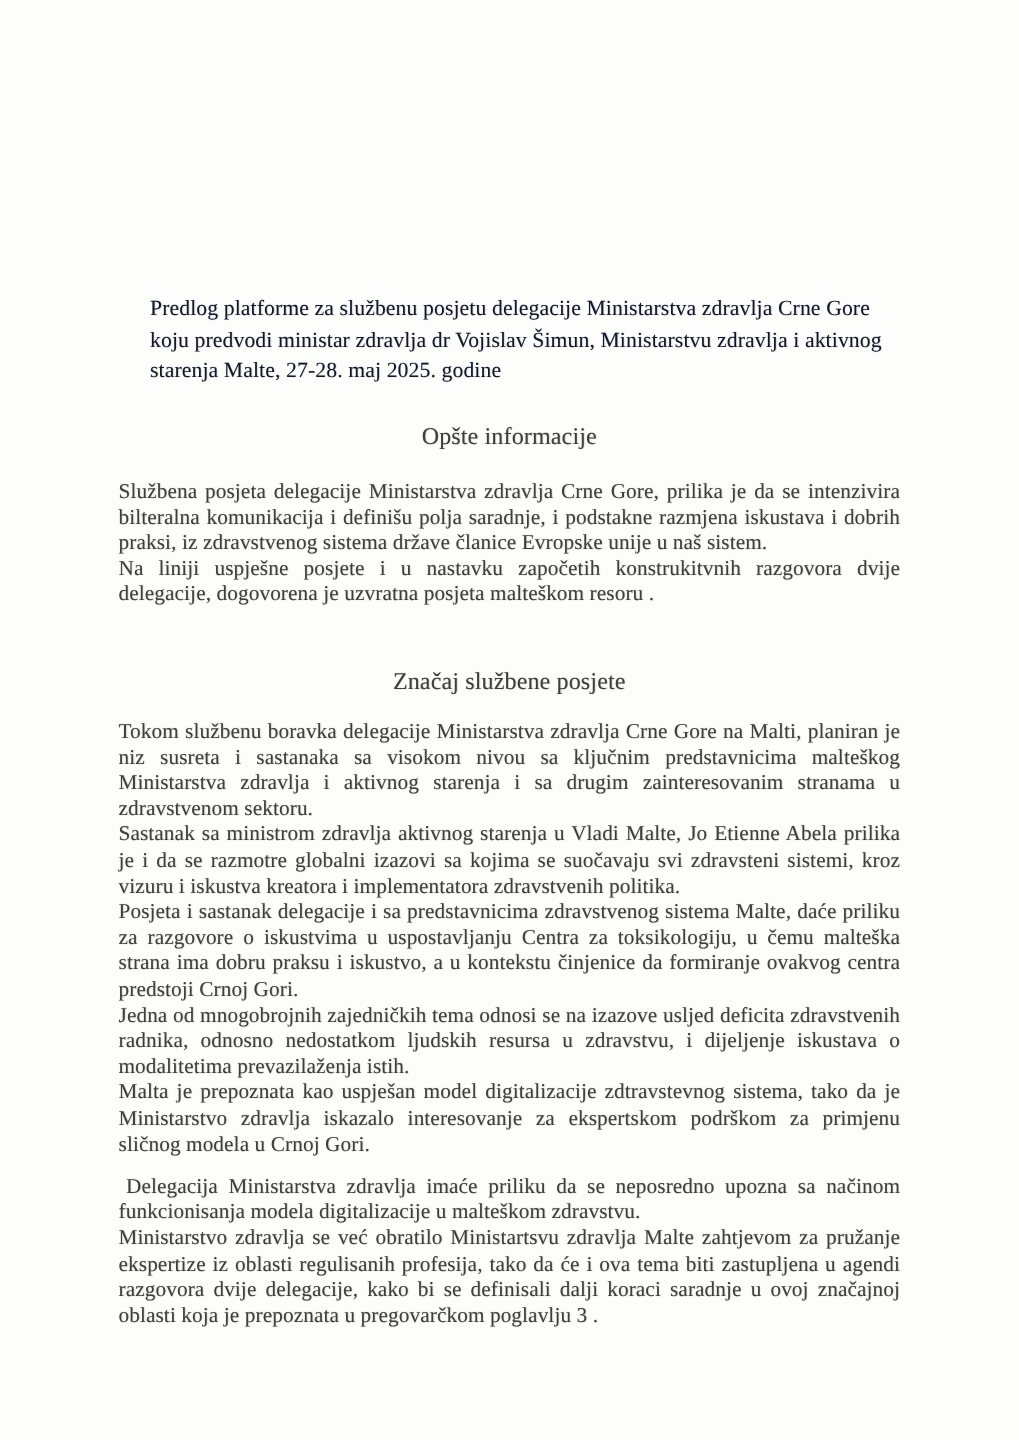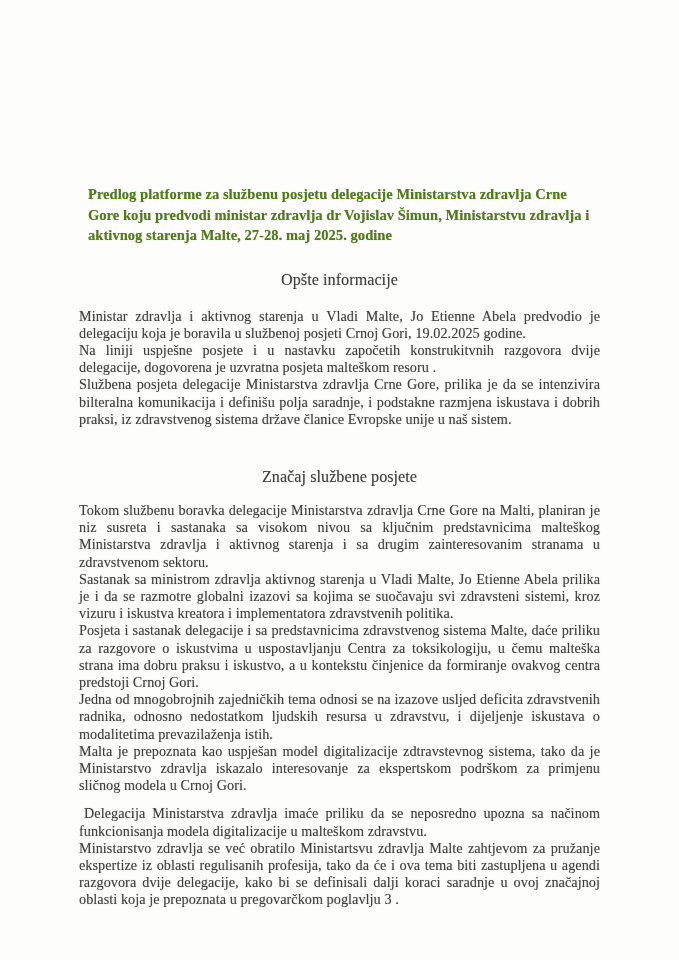--- a/index.html
+++ b/index.html
@@ -19,26 +19,26 @@
   }
   .content {
     position: absolute;
     top: 184px;
     left: 79px;
     width: 521px;
     text-shadow: 0.3px 0.3px 0.8px rgba(90, 90, 90, 0.45);
     letter-spacing: 0.1px;
   }
   .doc-title {
-    margin: 0;
+    margin: 12px;
     padding-left: 9px;
     font-size: 14.4px;
-    font-weight: bold;
+    font-weight: normal;
     line-height: 20.5px;
-    color: #4d7c0f;
+    color: #0f172a;
     text-align: left;
   }
   .section-heading {
     font-size: 16px;
     font-weight: normal;
     line-height: 17px;
     text-align: center;
     margin: 0;
   }
   .heading-1 { margin: 25px 0 20px 0; }
@@ -57,23 +57,22 @@
 <body>
 
 <div class="page">
   <div class="content">
 
     <p class="doc-title">Predlog platforme za službenu posjetu delegacije Ministarstva zdravlja Crne Gore  koju predvodi ministar zdravlja dr Vojislav Šimun, Ministarstvu zdravlja i aktivnog starenja Malte, 27-28. maj 2025. godine</p>
 
     <h2 class="section-heading heading-1">Opšte informacije</h2>
 
     <div class="paragraphs">
-      <p class="body-par">Ministar zdravlja i aktivnog starenja u Vladi Malte, Jo Etienne Abela predvodio je delegaciju koja je boravila u službenoj posjeti Crnoj Gori, 19.02.2025 godine.</p>
+      <p class="body-par">Službena posjeta delegacije Ministarstva zdravlja Crne Gore, prilika je da se intenzivira bilteralna komunikacija i definišu polja saradnje, i podstakne razmjena iskustava i dobrih praksi, iz zdravstvenog sistema države članice Evropske unije u naš sistem.</p>
       <p class="body-par">Na liniji uspješne posjete i u nastavku započetih konstrukitvnih razgovora dvije delegacije, dogovorena je uzvratna posjeta malteškom resoru .</p>
-      <p class="body-par">Službena posjeta delegacije Ministarstva zdravlja Crne Gore, prilika je da se intenzivira bilteralna komunikacija i definišu polja saradnje, i podstakne razmjena iskustava i dobrih praksi, iz zdravstvenog sistema države članice Evropske unije u naš sistem.</p>
     </div>
 
     <h2 class="section-heading heading-2">Značaj službene posjete</h2>
 
     <div class="paragraphs">
       <p class="body-par">Tokom službenu boravka delegacije Ministarstva zdravlja Crne Gore na Malti, planiran je niz susreta i sastanaka sa visokom nivou sa ključnim predstavnicima malteškog Ministarstva zdravlja i  aktivnog starenja i  sa drugim zainteresovanim stranama u zdravstvenom sektoru.</p>
       <p class="body-par">Sastanak sa ministrom zdravlja aktivnog starenja u Vladi Malte, Jo Etienne Abela prilika je i da se razmotre globalni izazovi sa kojima se suočavaju  svi zdravsteni sistemi, kroz vizuru i iskustva kreatora i implementatora zdravstvenih politika.</p>
       <p class="body-par">Posjeta i sastanak delegacije i sa predstavnicima zdravstvenog sistema Malte, daće priliku za razgovore o iskustvima u uspostavljanju Centra za toksikologiju, u čemu malteška strana ima dobru praksu i iskustvo, a u kontekstu činjenice da formiranje ovakvog centra predstoji Crnoj Gori.</p>
       <p class="body-par">Jedna od mnogobrojnih zajedničkih tema odnosi se na  izazove usljed  deficita zdravstvenih radnika,  odnosno  nedostatkom  ljudskih  resursa  u  zdravstvu,  i  dijeljenje  iskustava  o modalitetima prevazilaženja istih.</p>
       <p class="body-par">Malta je prepoznata kao uspješan model digitalizacije zdtravstevnog sistema, tako da je Ministarstvo zdravlja iskazalo interesovanje za ekspertskom podrškom za primjenu sličnog modela u Crnoj Gori.</p>

